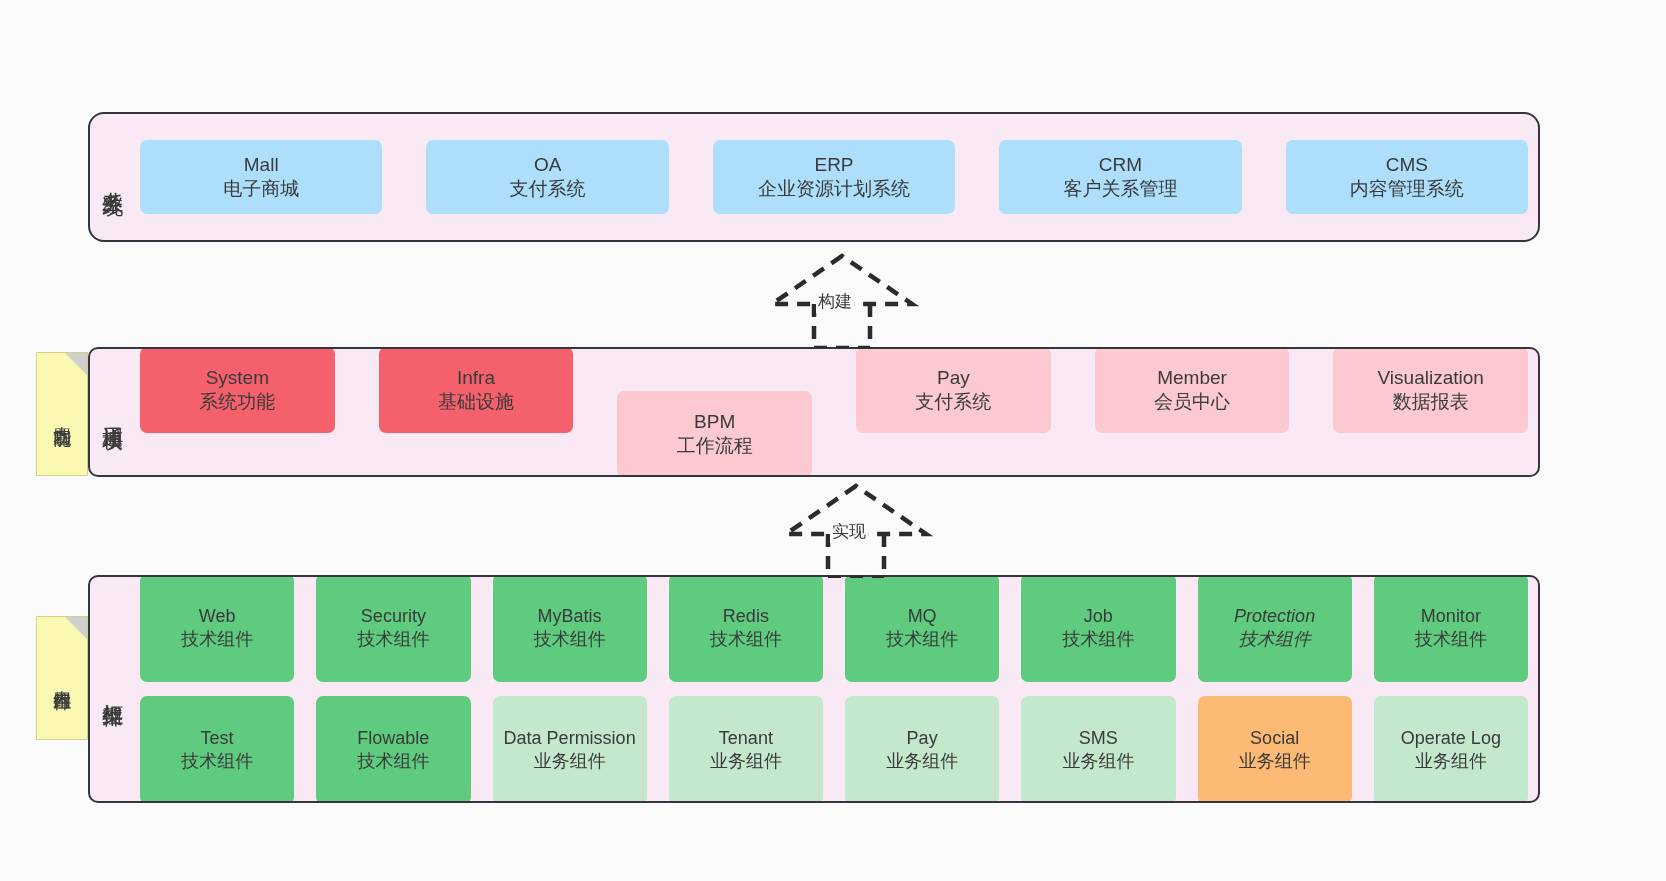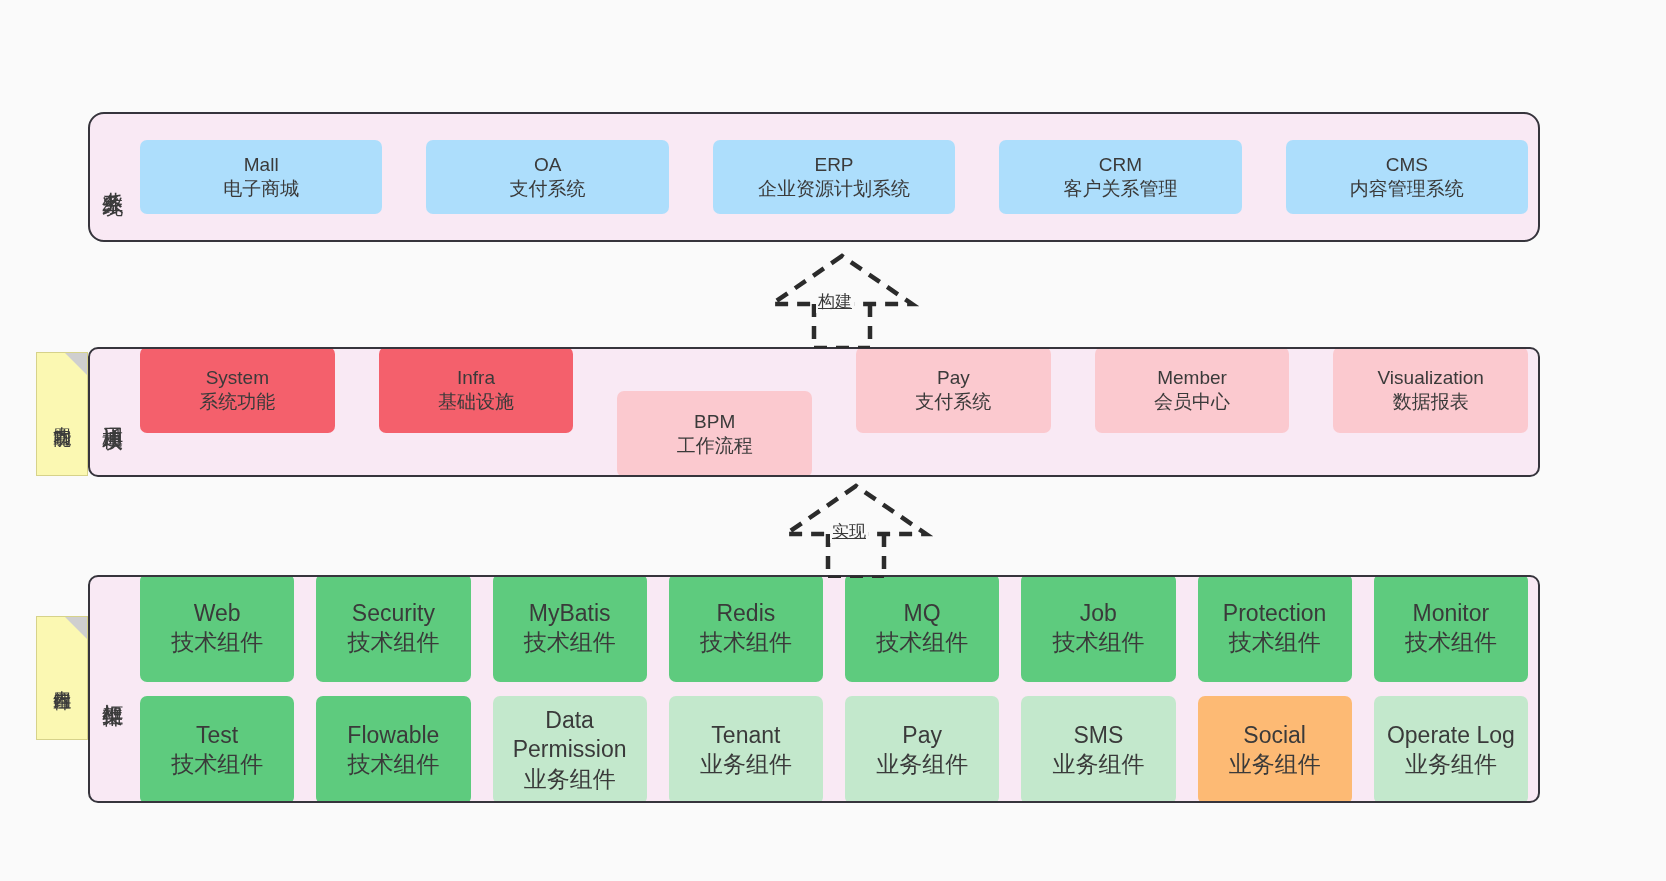--- a/index.html
+++ b/index.html
@@ -89,21 +89,21 @@
   #layer-business .card { height: 74px; background: #addefc; }
 
   
   #layer-modules { left: 88px; top: 347px; width: 1452px; height: 130px; }
   #layer-modules .card-row { gap: 44px; }
   #layer-modules .card { height: 86px; }
 
   
   #layer-framework { left: 88px; top: 575px; width: 1452px; height: 228px; }
   #layer-framework .card-row { gap: 22px; }
-  #layer-framework .card { height: 108px; font-size: 23px; align-items: center; }
+  #layer-framework .card { height: 108px; font-size: 18px; align-items: center; }
 
   
   .note {
     position: absolute;
     box-sizing: border-box;
     background: #fbf8b2;
     border: 1px solid #d6d28a;
     display: flex;
     align-items: center;
     justify-content: center;
@@ -135,21 +135,20 @@
     z-index: 2;
   }
   .arrow-label {
     position: absolute;
     font-size: 17px;
     color: #3a3a3a;
     background: #fafafa;
     padding: 0 2px;
     white-space: nowrap;
     z-index: 3;
-    text-decoration: underline;
   }
   #arrow-build { left: 752px; top: 252px; width: 180px; height: 96px; }
   #arrow-build-label { left: 816px; top: 290px; }
   #arrow-implement { left: 766px; top: 482px; width: 180px; height: 96px; }
   #arrow-implement-label { left: 830px; top: 520px; }
 
   
 </style>
 </head>
 <body>
@@ -247,21 +246,21 @@
             <div class="t2">技术组件</div>
           </div>
           <div class="card" style="background: rgb(94, 203, 126);">
             <div class="t1">MQ</div>
             <div class="t2">技术组件</div>
           </div>
           <div class="card" style="background: rgb(94, 203, 126);">
             <div class="t1">Job</div>
             <div class="t2">技术组件</div>
           </div>
-          <div class="card" style="background: rgb(94, 203, 126);">
+          <div class="card" style="background: rgb(94, 203, 126); font-style: italic;">
             <div class="t1">Protection</div>
             <div class="t2">技术组件</div>
           </div>
           <div class="card" style="background: rgb(94, 203, 126);">
             <div class="t1">Monitor</div>
             <div class="t2">技术组件</div>
           </div>
         </div>
         <div class="card-row">
           <div class="card" style="background: rgb(94, 203, 126);">

